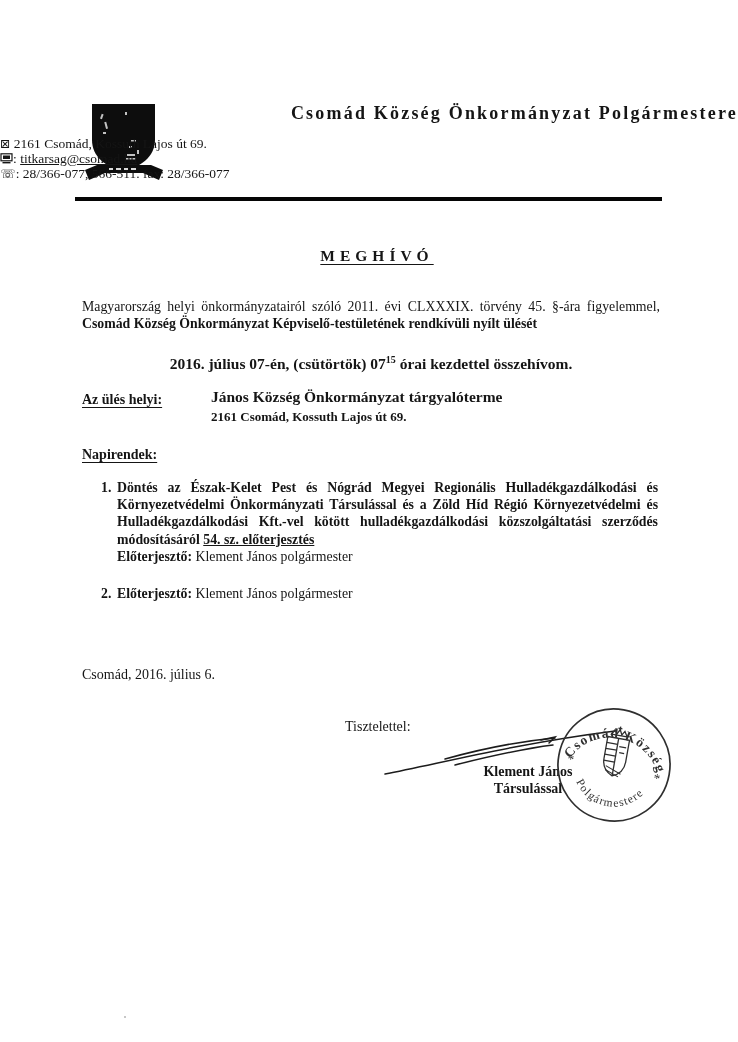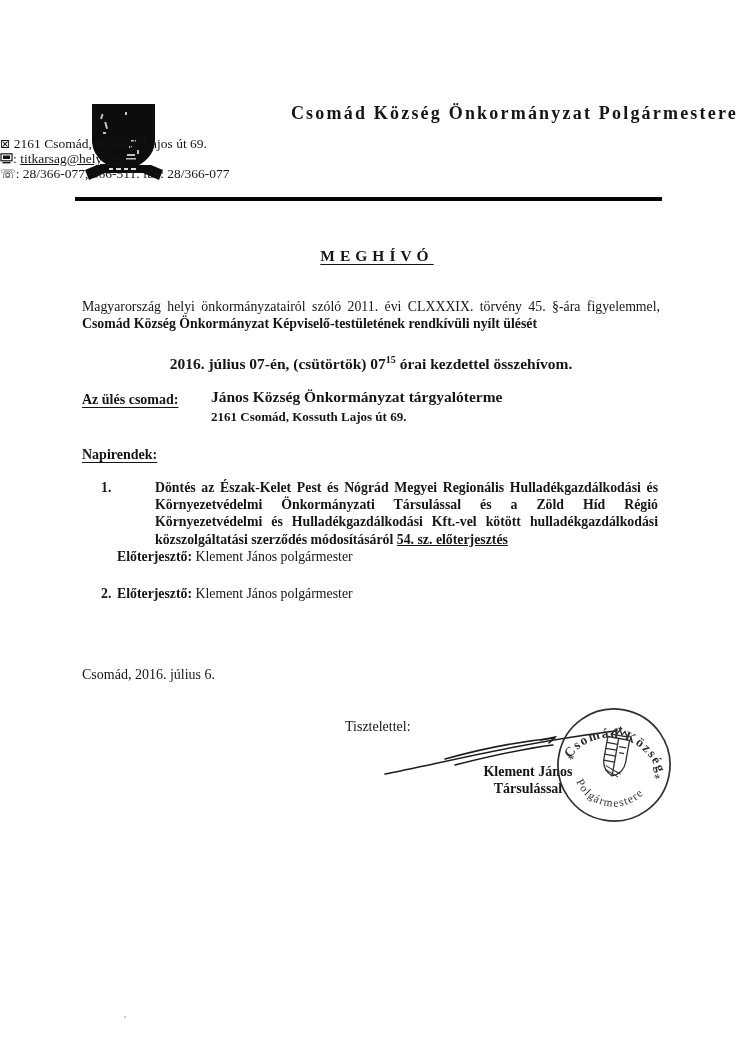--- a/index.html
+++ b/index.html
@@ -41,21 +41,21 @@
   .venue-addr{left:211px;top:409px;font-weight:bold;font-size:13px;}
 
   
   .napirendek{left:82px;top:447px;font-weight:bold;font-size:14px;
     text-decoration:underline;text-underline-offset:3px;}
   .agenda-item{left:101px;width:557px;font-size:13.8px;line-height:17.2px;}
   .item-1{top:479px;}
   .item-2{top:585px;}
   .agenda-num{position:absolute;left:0;top:0;font-weight:bold;}
   .agenda-body{margin-left:16px;width:541px;}
-  .agenda-text{text-align:justify;font-weight:bold;margin-left:38px;}
+  .agenda-text{text-align:justify;font-weight:bold;}
   .agenda-ref{text-decoration:underline;}
   .presenter-label{font-weight:bold;}
 
   
   .closing-date{left:82px;top:667px;font-size:14px;}
   .salutation{left:345px;top:719px;font-size:14px;}
   .signature{left:383px;top:726px;width:235px;height:55px;}
   .signer{left:448px;top:764px;width:160px;text-align:center;
     font-weight:bold;font-size:14px;line-height:16.5px;}
   .stamp{left:554px;top:705px;width:120px;height:120px;}
@@ -91,40 +91,40 @@
 <div class="abs contact-line line-addr">
   <span class="icon">⊠</span>
   <span>2161 Csomád, Kossuth Lajos út 69.</span>
 </div>
 
 <div class="abs contact-line line-email">
   <svg class="monitor-svg" width="13" height="11" viewBox="0 0 13 11">
     <rect x="1" y="0.8" width="11" height="7" fill="none" stroke="#151515" stroke-width="1.2"></rect>
     <rect x="3" y="2.5" width="7" height="3.5" fill="#151515"></rect>
     <rect x="2.5" y="9" width="8" height="1.4" fill="#151515"></rect>
-  </svg><span>: </span><span class="email-underline">titkarsag@helye.hu</span>
+  </svg><span>: </span><span class="email-underline">titkarsag@csomad.hu</span>
 </div>
 
 <div class="abs contact-line line-phone">
   <span class="icon">☏</span><span>: 28/366-077, 566-511. fax: 28/366-077</span>
 </div>
 
 <div class="abs rule"></div>
 
 <div class="abs meghivo">MEGHÍVÓ</div>
 
 <div class="abs intro">
   <span>Magyarország helyi önkormányzatairól szóló 2011. évi CLXXXIX. törvény 45. §-ára figyelemmel, </span><span class="b">Csomád Község Önkormányzat Képviselő-testületének rendkívüli nyílt ülését</span>
 </div>
 
 <div class="abs convocation">
   <span>2016. július 07-én, (csütörtök) 07</span><sup>15</sup><span> órai kezdettel összehívom.</span>
 </div>
 
-<div class="abs venue-label">Az ülés csomad:</div>
+<div class="abs venue-label">Az ülés helyi:</div>
 <div class="abs venue-name">János Község Önkormányzat tárgyalóterme</div>
 <div class="abs venue-addr">2161 Csomád, Kossuth Lajos út 69.</div>
 
 <div class="abs napirendek">Napirendek:</div>
 
 <div class="abs agenda-item item-1">
   <span class="agenda-num">1.</span>
   <div class="agenda-body">
     <div class="agenda-text">
       <span>Döntés az Észak-Kelet Pest és Nógrád Megyei Regionális Hulladékgazdálkodási és Környezetvédelmi Önkormányzati Társulással és a Zöld Híd Régió Környezetvédelmi és Hulladékgazdálkodási Kft.-vel kötött hulladékgazdálkodási közszolgáltatási szerződés módosításáról </span><span class="agenda-ref">54. sz. előterjesztés</span>

